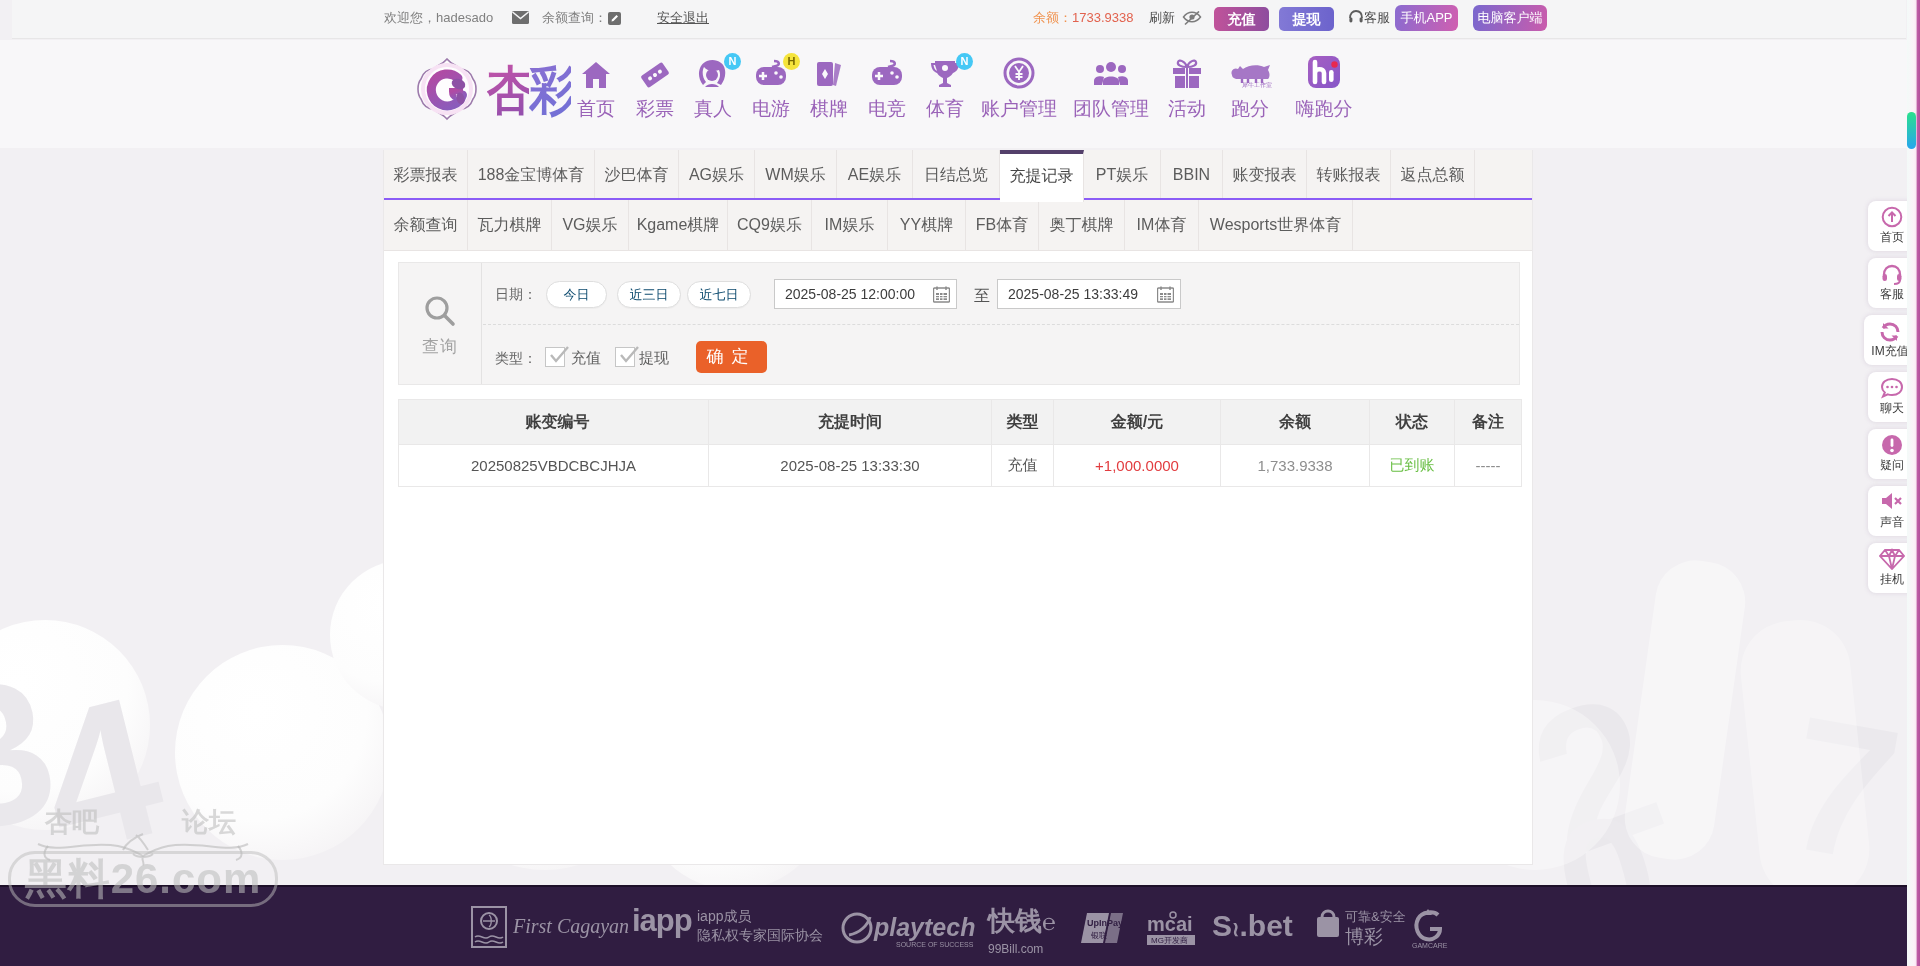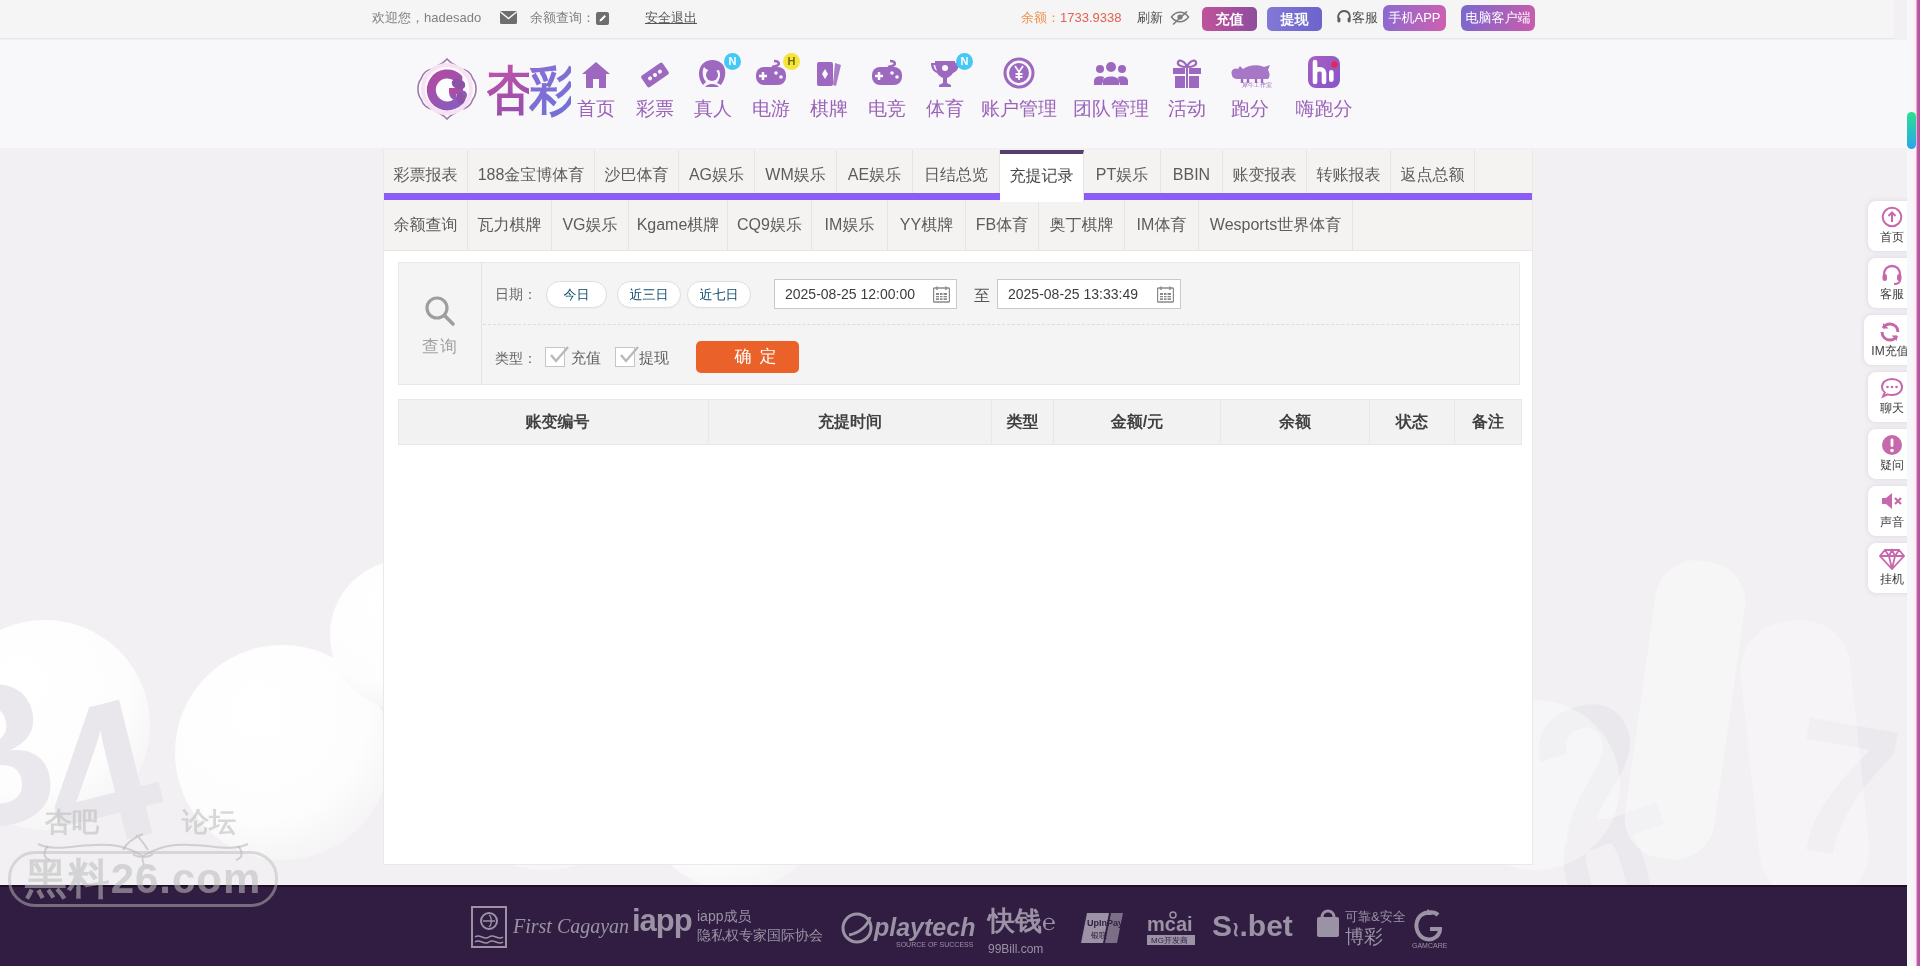--- a/index.html
+++ b/index.html
@@ -6,21 +6,21 @@
 * { margin:0; padding:0; box-sizing:border-box; }
 html,body { width:1920px; height:966px; overflow:hidden; font-family:"Liberation Sans",sans-serif; }
 body { background:#f2f0f3; position:relative; }
 
 
 .bgdeco { position:absolute; inset:0; overflow:hidden; }
 .ball { position:absolute; border-radius:50%; background:radial-gradient(circle at 38% 30%, #ffffff 0%, #fdfdfd 55%, #f4f2f4 85%, #efedf0 100%); }
 .bgdigit { position:absolute; font-weight:bold; color:#e9e7ea; font-family:"Liberation Sans",sans-serif; }
 
 
-.topbar { position:absolute; left:0; top:0; width:1894px; height:39px; background:#f5f5f6; border-bottom:1px solid #e7e6e7; font-size:13px; color:#808080; }
+.topbar { position:absolute; left:12px; top:0; width:1894px; height:39px; background:#f5f5f6; border-bottom:1px solid #e7e6e7; font-size:13px; color:#808080; }
 .topbar .inner { position:relative; width:100%; height:100%; }
 .tb-item { position:absolute; top:0; height:39px; line-height:36px; }
 .tb-item svg { display:block; }
 .tb-link { color:#555; text-decoration:underline; }
 .tb-btn { position:absolute; top:7px; height:24px; border-radius:5px; color:#fff; font-size:14px; text-align:center; line-height:24px; font-weight:bold; }
 .btn-app,.btn-pc { font-weight:normal; }
 .btn-chongzhi { left:1202px; width:55px; background:linear-gradient(90deg,#c0539a,#8e4d9e); }
 .btn-tixian { left:1267px; width:55px; background:linear-gradient(90deg,#8279d6,#6c63cc); }
 .btn-app { left:1383px; width:63px; top:5px; height:26px; line-height:26px; font-size:13px; background:linear-gradient(100deg,#8a6bd0,#d05fb0); border-radius:6px; }
 .btn-pc { left:1461px; width:74px; top:5px; height:26px; line-height:26px; font-size:13px; background:linear-gradient(100deg,#7a68ce,#ca5cac); border-radius:6px; }
@@ -34,41 +34,41 @@
 .navitem .ic { height:36px; display:flex; align-items:flex-end; justify-content:center; position:relative; }
 .navitem .tx { font-size:19px; margin-top:3px; white-space:nowrap; }
 .badge { position:absolute; width:17px; height:17px; border-radius:50%; font-size:11px; font-weight:bold; line-height:17px; text-align:center; top:-6px; right:-12px; }
 .badge.n { background:#45c8f5; color:#fff; }
 .badge.h { background:#f5e43c; color:#7a6a00; }
 
 
 .card { position:absolute; left:383px; top:150px; width:1150px; height:715px; background:#fff; border:1px solid #eae8e9; border-top:none; }
 .tabs { position:absolute; left:0; top:0; width:1148px; background:#f5f3f2; }
 .tabrow { position:relative; height:50px; }
-.tabrow.r1 { border-bottom:7px solid #8b5cf6; }
+.tabrow.r1 { border-bottom:2px solid #8b5cf6; }
 .tabrow.r2 { border-bottom:1px solid #e8e4e3; height:51px; }
 .tab { position:absolute; top:0; height:100%; line-height:50px; text-align:center; font-size:16px; color:#5c5c5c; border-right:1px solid #e8e4e3; background:#f5f3f2; }
 .tab.active { background:#fff; border-top:4px solid #54406b; line-height:44px; color:#474747; height:52px; z-index:3; }
 
 
 .qpanel { position:absolute; left:14px; top:112px; width:1122px; height:123px; background:#f5f4f4; border:1px solid #e9e8e8; }
 .qleft { position:absolute; left:0; top:0; width:83px; height:100%; border-right:1px solid #e3e2e2; color:#a3a3a3; text-align:center; }
 .qleft .mag { margin:31px auto 3px; width:34px; height:34px; }
 .qleft .qtx { font-size:17px; letter-spacing:1px; }
 .qrow1 { position:absolute; left:84px; top:0; right:0; height:60px; }
 .qrow2 { position:absolute; left:84px; top:61px; right:0; bottom:0; border-top:1px dashed #dcdcdc; }
 .qlabel { position:absolute; font-size:14px; color:#666; }
 .pill { position:absolute; top:18px; height:27px; border:1px solid #dedede; border-radius:14px; background:#fff; color:#0c4a6e; font-size:13px; text-align:center; line-height:25px; box-shadow:0 1px 1px rgba(0,0,0,0.03); }
 .dinput { position:absolute; top:16px; height:30px; background:#fff; border:1px solid #c9c9c9; font-size:14px; color:#3c3c3c; line-height:28px; padding-left:10px; }
 .dinput svg { position:absolute; right:6px; top:6px; }
 .zhi { position:absolute; font-size:16px; color:#555; top:23px; }
 .ckb { position:absolute; top:22px; width:20px; height:20px; background:#fff; border:1px solid #c6c6c6; }
 .ckb svg { position:absolute; left:2px; top:-3px; }
 .cklabel { position:absolute; top:24px; font-size:15px; color:#5f5f5f; }
-.okbtn { position:absolute; left:213px; top:16px; width:103px; height:32px; background:#ea6129; border-radius:5px; color:#fff; font-size:17px; text-align:center; line-height:32px; letter-spacing:8px; padding-left:24px; }
+.okbtn { position:absolute; left:213px; top:16px; width:71px; height:32px; background:#ea6129; border-radius:5px; color:#fff; font-size:17px; text-align:center; line-height:32px; letter-spacing:8px; padding-left:0; }
 
 
 .dtable { position:absolute; left:14px; top:249px; width:1124px; border-collapse:collapse; }
 .dtable th { background:#f2f2f2; border:1px solid #e9e8e8; font-size:16px; color:#404040; height:45px; font-weight:bold; }
 .dtable td { background:#fff; border:1px solid #e9e8e8; font-size:15px; color:#555; height:42px; text-align:center; }
 .dtable td.red { color:#e23c3f; }
 .dtable td.green { color:#6abf45; }
 .dtable td.gray { color:#8e8e8e; }
 
 
@@ -399,20 +399,29 @@
     <tbody>
         <tr>
       <th style="width:310px;padding-left:8px;">账变编号</th>
       <th style="width:283px;">充提时间</th>
       <th style="width:62px;">类型</th>
       <th style="width:167px;">金额/元</th>
       <th style="width:149px;">余额</th>
       <th style="width:85px;">状态</th>
       <th>备注</th>
     </tr>
+    <tr>
+      <td>20250825VBDCBCJHJA</td>
+      <td>2025-08-25 13:33:30</td>
+      <td>充值</td>
+      <td class="red">+1,000.0000</td>
+      <td class="gray">1,733.9338</td>
+      <td class="green">已到账</td>
+      <td class="gray">-----</td>
+    </tr>
   </tbody>
     </table>
 
 </div>
 
 <div class="wm">
   <div class="line1">
       <span style="position:absolute;left:37px;top:14px;">杏吧</span>
       <span style="position:absolute;left:174px;top:14px;">论坛</span>
   <svg style="position:absolute;left:20px;top:40px;" width="230" height="36" viewBox="0 0 230 36">

